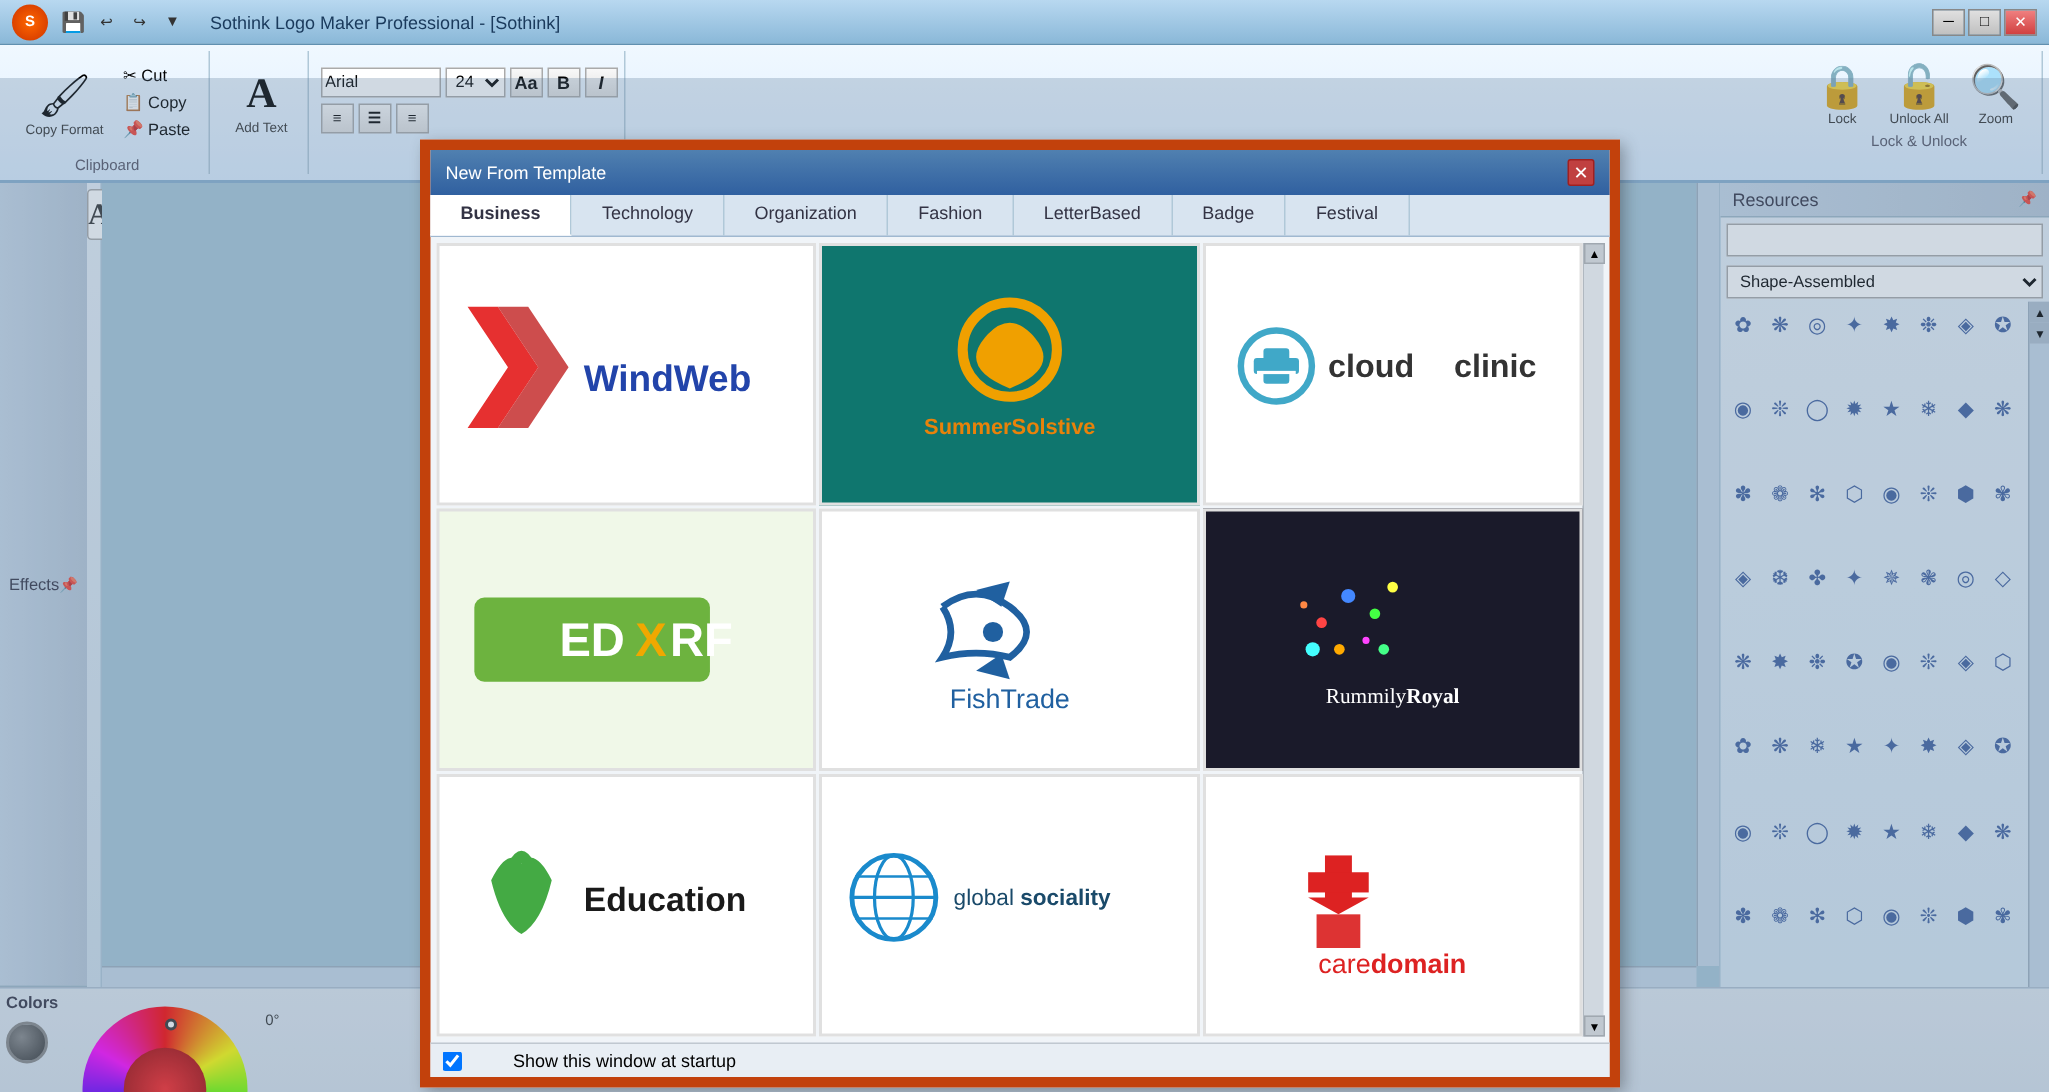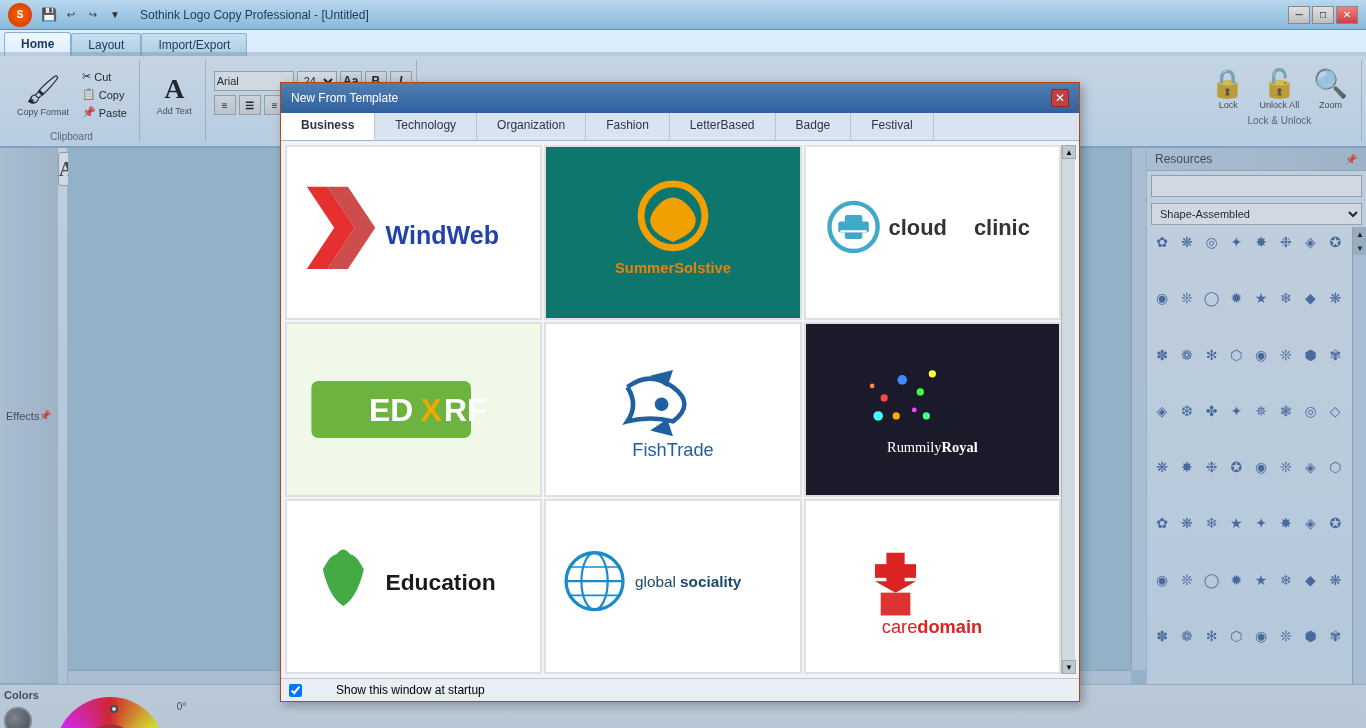--- a/index.html
+++ b/index.html
@@ -362,24 +362,24 @@
 
     
     #dialog-overlay {
       position: fixed;
       top: 52px; left: 0; right: 0; bottom: 0;
       background: rgba(100,130,160,0.3);
       z-index: 100;
     }
     #dialog {
       position: absolute;
-      top: 30px; left: 280px;
+      top: 41px; left: 280px;
       width: 800px;
       background: #f0f4f8;
-      border: 1px solid #c2410c;
+      border: 7px solid #c2410c;
       box-shadow: 3px 3px 10px rgba(0,0,0,0.3);
     }
     #dialog-titlebar {
       background: linear-gradient(to bottom, #5080b0, #3060a0);
       color: white;
       padding: 6px 10px;
       display: flex;
       align-items: center;
       justify-content: space-between;
       font-size: 12px;
@@ -481,35 +481,30 @@
 
 <div id="titlebar">
   <div id="titlebar-left">
     <div id="app-logo">S</div>
     <div style="display:flex;gap:4px;margin-right:8px;">
       <div class="qb-btn" style="font-size:13px;">💾</div>
       <div class="qb-btn">↩</div>
       <div class="qb-btn">↪</div>
       <div class="qb-btn">▼</div>
     </div>
-    <span id="titlebar-title">Sothink Logo Copy Professional - [Untitled]</span>
+    <span id="titlebar-title">Sothink Logo Maker Professional - [Sothink]</span>
   </div>
   <div id="titlebar-controls">
     <div class="title-btn">─</div>
     <div class="title-btn">□</div>
     <div class="title-btn close">✕</div>
   </div>
 </div>
 
 <div id="ribbon">
-  <div id="ribbon-tabs">
-    <div class="ribbon-tab active">Home</div>
-    <div class="ribbon-tab">Layout</div>
-    <div class="ribbon-tab">Import/Export</div>
-  </div>
   <div id="ribbon-content">
 
     <div class="ribbon-group">
       <div class="ribbon-group-content">
 
         <div class="ribbon-btn" style="flex-direction:column;align-items:center;">
           <div style="font-size:28px;">🖌</div>
           <div class="ribbon-btn-label">Copy Format</div>
         </div>
 

